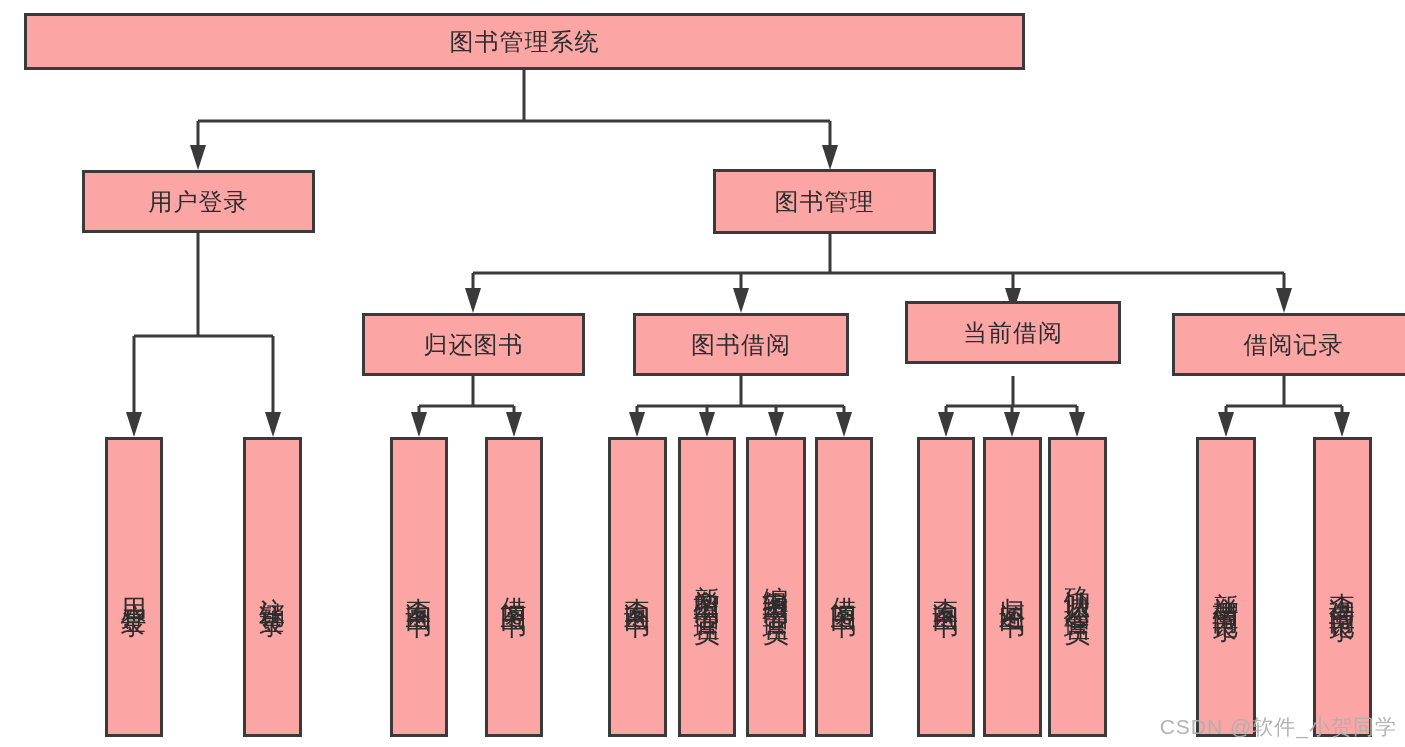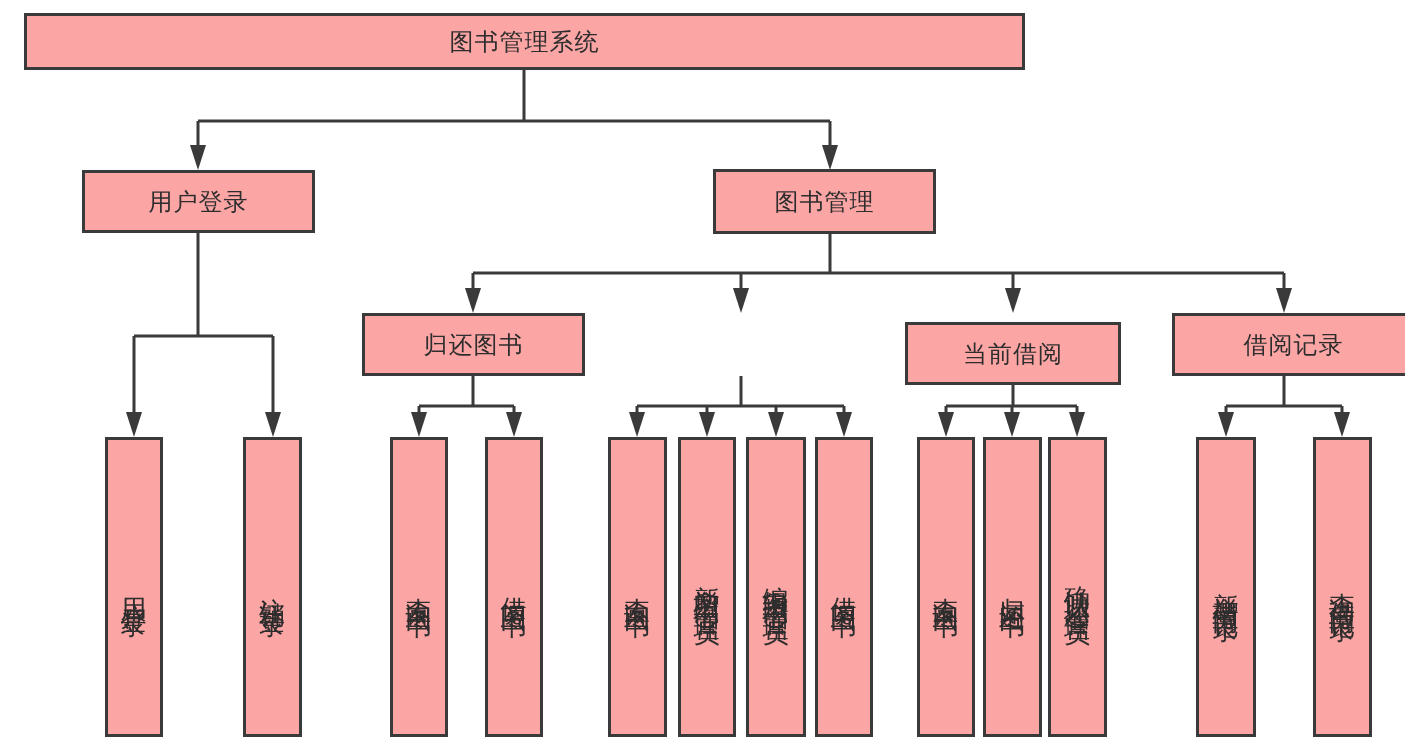--- a/index.html
+++ b/index.html
@@ -101,35 +101,37 @@
       <polygon points="1334,412 1350,412 1342,437"></polygon>
     </g>
   </svg>
 
   <div class="box h" style="left:24px; top:13px; width:1001px; height:57px;">图书管理系统</div>
 
   <div class="box h" style="left:82px; top:170px; width:233px; height:63px;">用户登录</div>
   <div class="box h" style="left:713px; top:169px; width:223px; height:65px;">图书管理</div>
 
   <div class="box h" style="left:362px; top:313px; width:223px; height:63px;">归还图书</div>
-  <div class="box h" style="left:905px; top:322px; width:216px; height:63px;">当前借阅</div>
+  <div class="box h" style="left:633px; top:313px; width:216px; height:63px;">图书借阅</div>
+  <div class="box h" style="left:905px; top:301px; width:216px; height:63px;">当前借阅</div>
   <div class="box h" style="left:1172px; top:313px; width:243px; height:63px;">借阅记录</div>
 
   <div class="box v" style="left:105px; width:58px;">用户登录</div>
   <div class="box v" style="left:243px; width:59px;">注销登录</div>
 
   <div class="box v" style="left:390px; width:58px;">查询图书</div>
   <div class="box v" style="left:485px; width:58px;">借阅图书</div>
 
   <div class="box v" style="left:608px; width:59px;">查询图书</div>
   <div class="box v" style="left:678px; width:58px;">新增图书（管理员）</div>
   <div class="box v" style="left:746px; width:60px;">编辑图书（管理员）</div>
   <div class="box v" style="left:815px; width:58px;">借阅图书</div>
 
   <div class="box v" style="left:917px; width:58px;">查询图书</div>
   <div class="box v" style="left:983px; width:59px;">归还图书</div>
   <div class="box v" style="left:1048px; width:59px;">确认归还（管理员）</div>
 
   <div class="box v" style="left:1196px; width:60px;">新增借阅记录</div>
   <div class="box v" style="left:1313px; width:59px;">查询借阅记录</div>
 
+  <div id="watermark">CSDN @软件_小贺同学</div>
 
 </div>
 
 </body></html>

